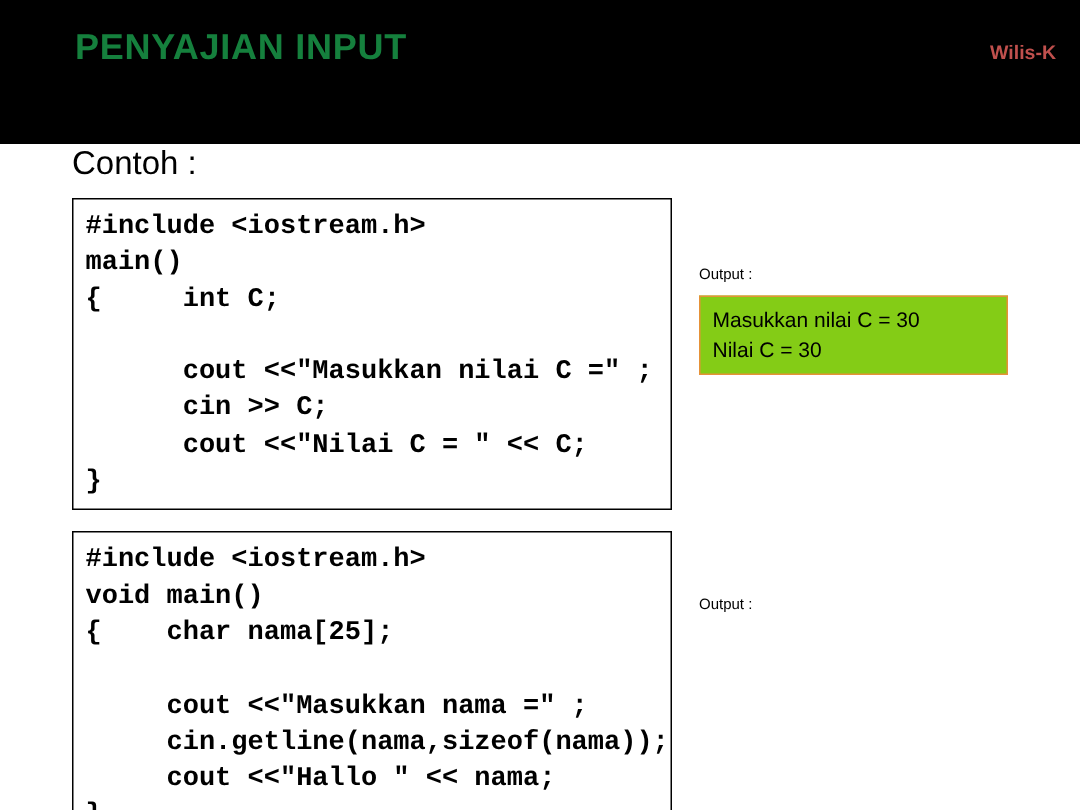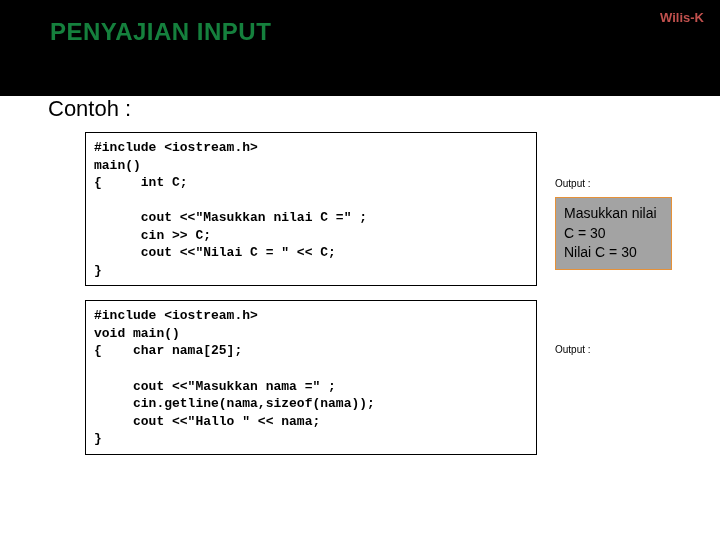--- a/index.html
+++ b/index.html
@@ -17,21 +17,21 @@
     padding: 18px 0 0 50px;
   }
   .title {
     color: #15803d;
     font-size: 24px;
     font-weight: bold;
     letter-spacing: 0.5px;
   }
   .author {
     position: absolute;
-    top: 10px;
+    top: 27px;
     right: 16px;
     color: #c0504d;
     font-size: 13px;
     font-weight: bold;
   }
   .content {
     padding: 0 48px 0 48px;
   }
   .contoh {
     font-size: 22px;
@@ -41,42 +41,41 @@
   .row {
     display: flex;
     align-items: flex-start;
     margin-bottom: 14px;
     gap: 18px;
   }
   .codebox {
     border: 1.5px solid #000;
     padding: 6px 8px 6px 8px;
     font-family: "Courier New", monospace;
-    font-size: 13px;
+    font-size: 18px;
     font-weight: bold;
     line-height: 1.35;
     white-space: pre;
-    width: 452px;
+    width: 400px;
     background: #fff;
-    margin-left: 37px;
   }
   .rightcol {
     flex: 1;
     padding-top: 2px;
   }
   .output-label {
     font-size: 10px;
     font-family: "Trebuchet MS", Arial, sans-serif;
     margin-bottom: 8px;
     margin-top: 44px;
   }
   .row2 .output-label { margin-top: 42px; }
   .outbox {
     border: 1.5px solid #e69138;
-    background: #a3a3a3;
+    background: #84cc16;
     padding: 6px 8px;
     font-size: 14px;
     font-family: "Trebuchet MS", Arial, sans-serif;
     line-height: 1.4;
     white-space: pre-line;
   }
 </style>
 </head>
 <body>
 

